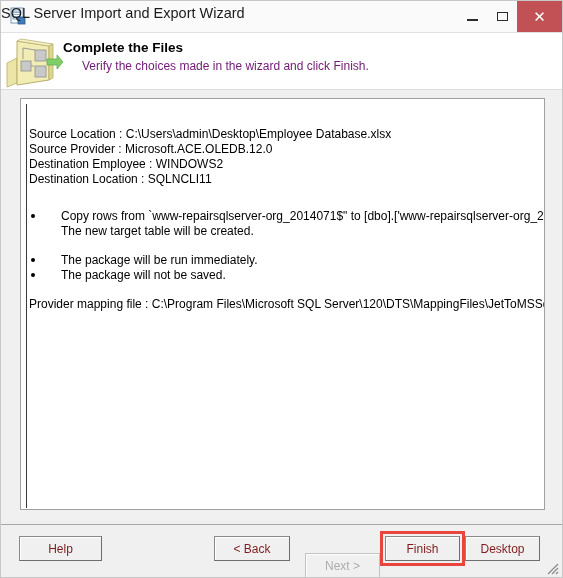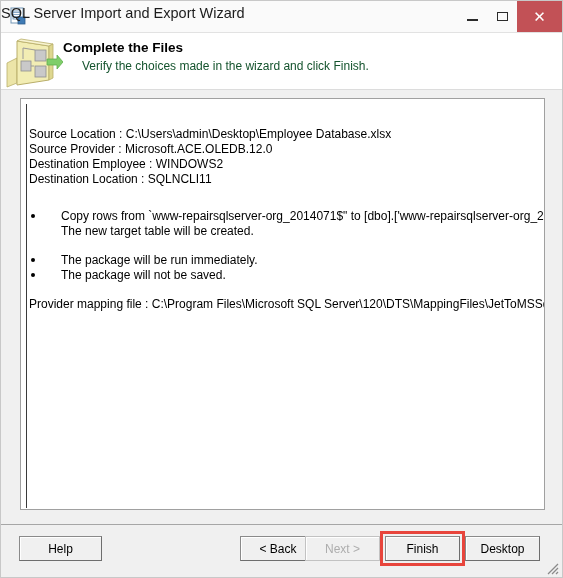--- a/index.html
+++ b/index.html
@@ -104,21 +104,21 @@
     padding-top: 7px;
   }
   .banner-title {
     font-size: 13.5px;
     font-weight: bold;
     color: #000000;
     line-height: 16px;
   }
   .banner-sub {
     font-size: 12px;
-    color: #14532d;
+    color: #701a75;
     line-height: 16px;
     padding-left: 19px;
     padding-top: 2px;
   }
 
   
   .body-area {
     position: relative;
     height: 437px;
     background: #f0f0f0;
@@ -198,34 +198,34 @@
     position: absolute;
     top: 11px;
     height: 25px;
     background: #f0f0f0;
     border: 1px solid #8a8a8a;
     border-right-color: #6e6e6e;
     border-bottom-color: #6e6e6e;
     box-shadow: inset 1px 1px 0 #ffffff;
     font-family: "Liberation Sans", sans-serif;
     font-size: 12px;
-    color: #000000;
+    color: #7f1d1d;
     display: flex;
     align-items: center;
     justify-content: center;
     box-sizing: border-box;
     padding: 0;
   }
   .btn.disabled {
     color: #adadad;
     border-color: #c2c2c2;
   }
   .btn-help   { left: 18px;  width: 83px; }
-  .btn-back   { left: 239px; width: 76px; }
-  .btn-next   { left: 304px; width: 75px; }
+  .btn-back   { left: 213px; width: 76px; }
+  .btn-next   { left: 304px; width: 75px; margin-top: 17px; }
   .btn-finish { left: 384px; width: 75px; }
   .btn-cancel { left: 464px; width: 75px; }
 
   .finish-highlight {
     position: absolute;
     left: 379px;
     top: 6px;
     width: 85px;
     height: 35px;
     border: 3px solid #e8453c;

